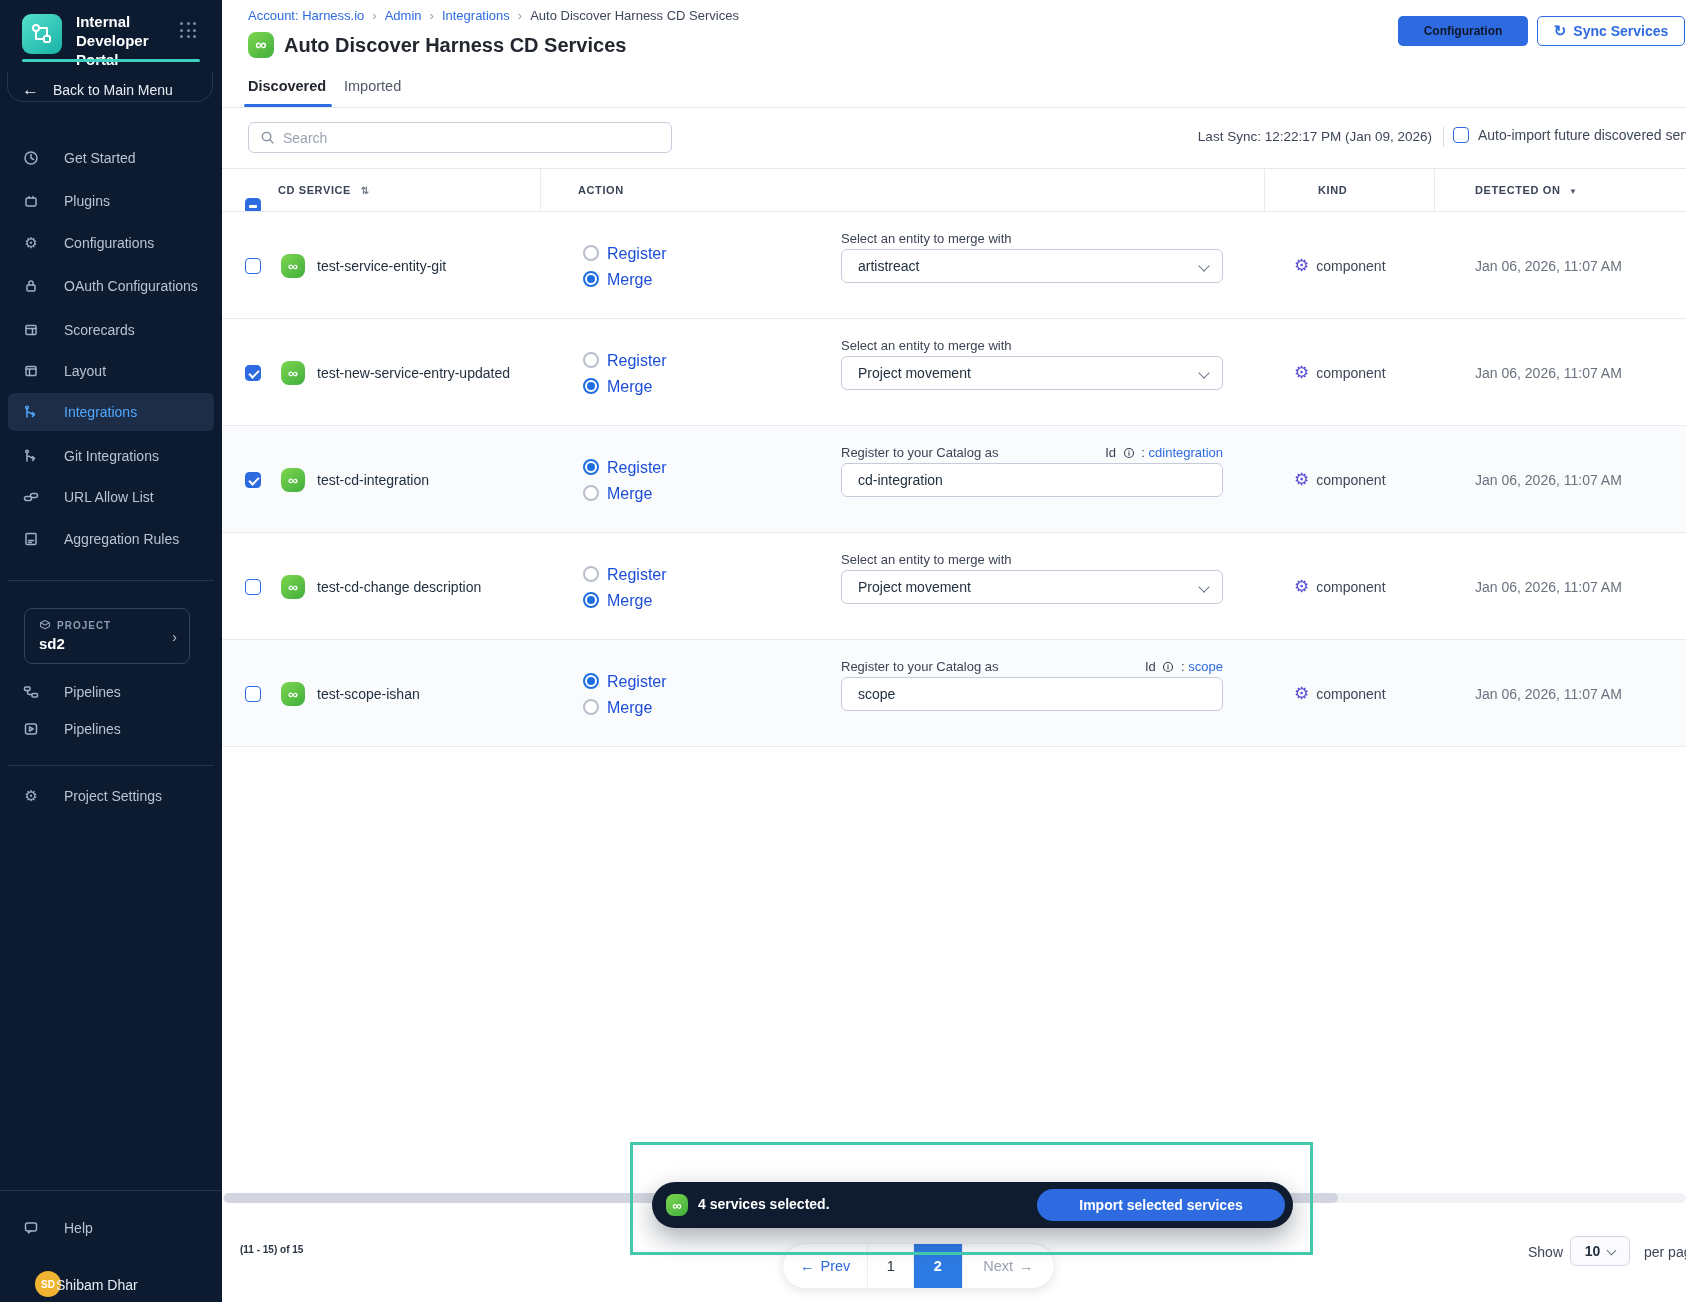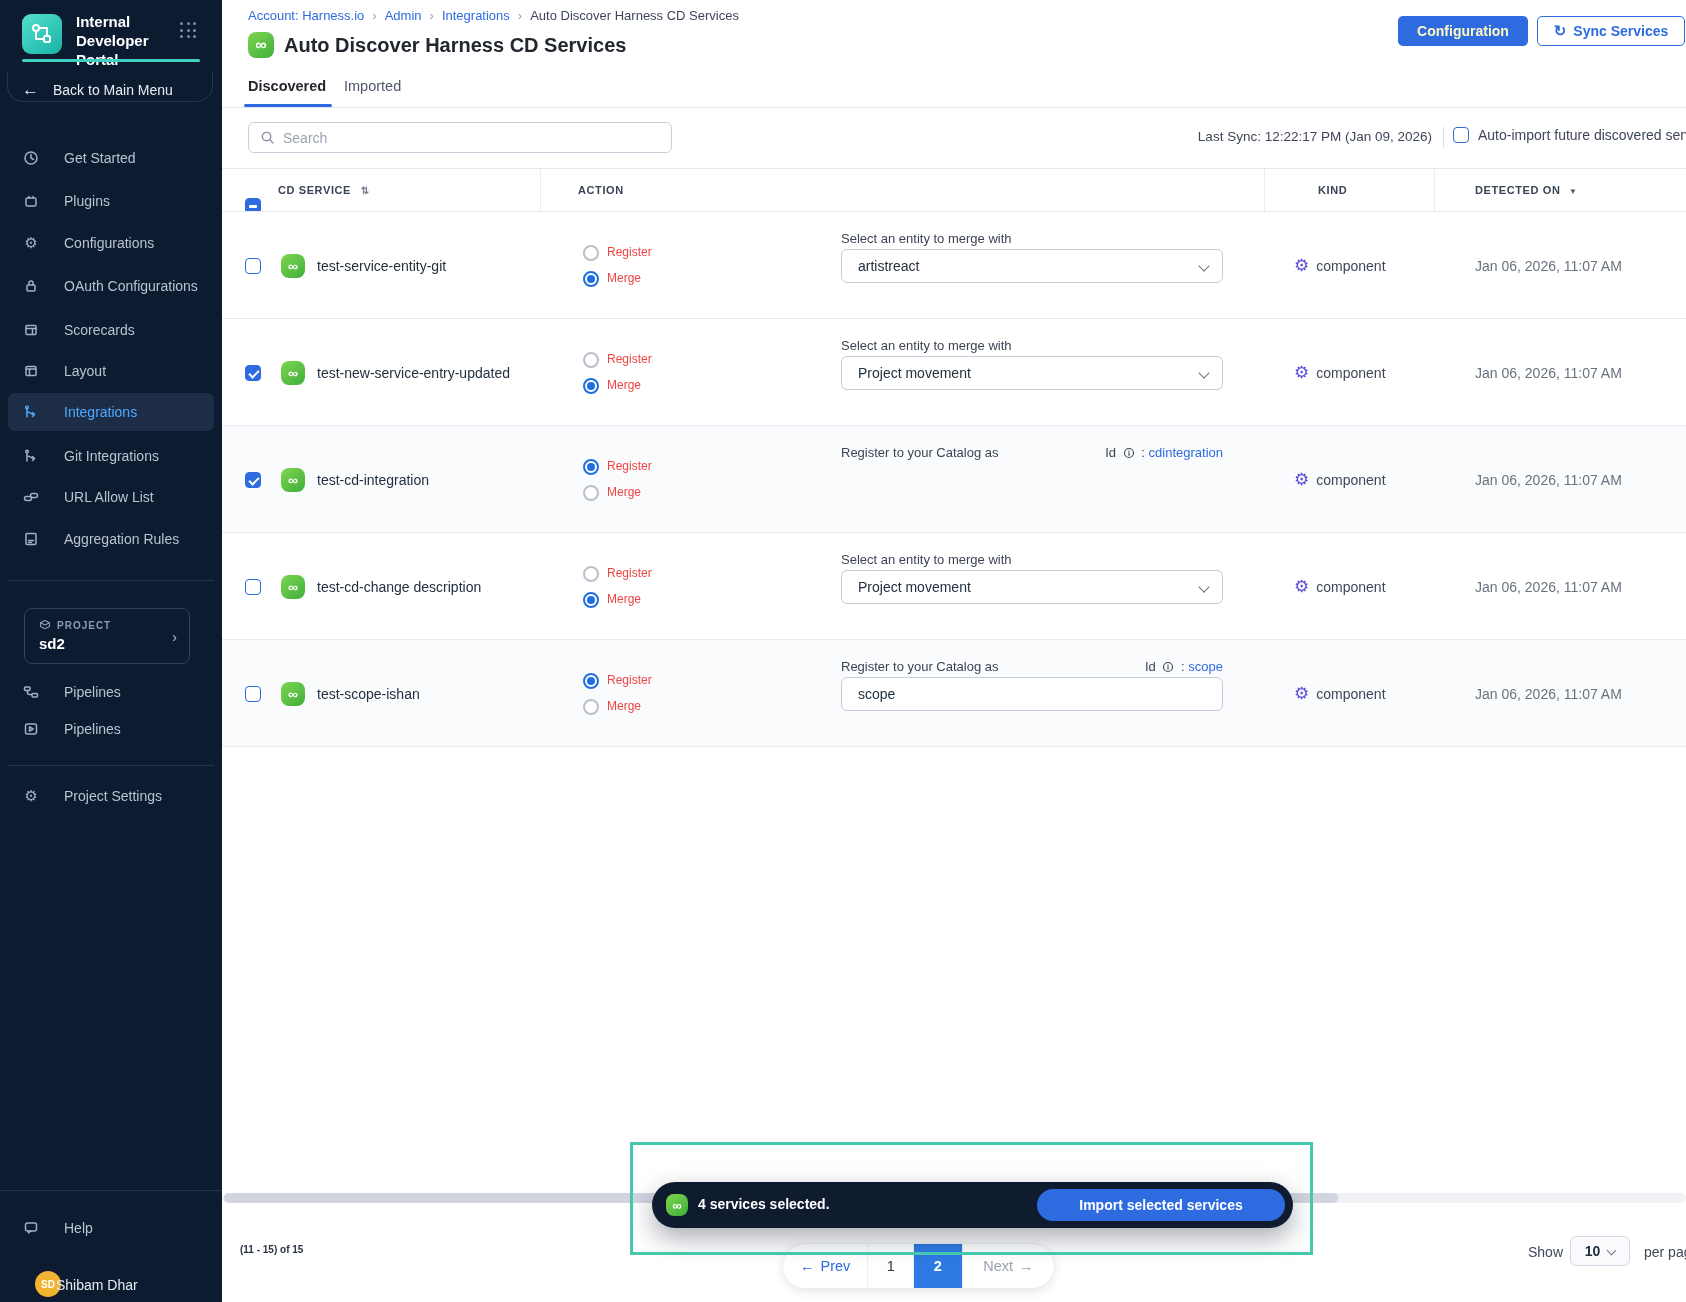--- a/index.html
+++ b/index.html
@@ -35,21 +35,21 @@
             color:#fff; font-size:10px; font-weight:700; display:flex; align-items:center; justify-content:center;margin-left:15px; }
   .user-name { position:absolute; left:56px; top:1277px; font-size:14px; color:#e7ecf2; }
 
   
   .breadcrumb { position:absolute; left:248px; top:8px; font-size:13px; color:#98a1b0; display:flex; gap:8px; align-items:center; white-space:nowrap; }
   .breadcrumb .lnk { color:#2e6be0; cursor:pointer; }
   .breadcrumb .cur { color:#3e4758; }
   .svc-icon { border-radius:8px; background:linear-gradient(140deg,#7ed64f,#3fae3c); color:#fff; font-weight:700;
               display:flex; align-items:center; justify-content:center; }
   .page-title { position:absolute; left:284px; top:34px; font-size:20px; font-weight:700; color:#22272f; }
-  .btn-primary { position:absolute; background:#2e6be0; color:#fef9c3; font-weight:700; font-size:14px; border:none;
+  .btn-primary { position:absolute; background:#2e6be0; color:#0f172a; font-weight:700; font-size:12px; border:none;
                  border-radius:5px; cursor:pointer; font-family:inherit; }
   .btn-outline { position:absolute; background:#fff; color:#2e6be0; font-weight:700; font-size:14px;
                  border:1.5px solid #2e6be0; border-radius:5px; cursor:pointer; font-family:inherit;
                  display:flex; align-items:center; gap:7px; justify-content:center; }
   .tab { position:absolute; top:78px; font-size:14.5px; cursor:pointer; }
   .tab.active { font-weight:700; color:#22272f; }
   .tab.idle { color:#4e5869; }
   .tab-underline { position:absolute; left:244px; top:104px; width:88px; height:3px; background:#2e6be0; border-radius:2px; }
   .hairline { position:absolute; left:222px; width:1464px; height:1px; background:#e6e8ee; }
 
@@ -70,21 +70,21 @@
   
   .th { position:absolute; font-size:11px; font-weight:700; letter-spacing:.6px; color:#394457; cursor:pointer; }
   .col-div { position:absolute; width:1px; background:#e9ebf0; top:168px; height:578px; }
   .trow { position:absolute; left:222px; width:1464px; height:107px; border-top:1px solid #e9ebf0; background:#fff; }
   .trow.tint { background:#fafbfd; }
   .trow-last-border { position:absolute; left:222px; top:746px; width:1464px; height:1px; background:#e9ebf0; }
   .svc-name { position:absolute; left:95px; top:46px; font-size:14px; color:#22303f; }
   .radio { position:absolute; left:361px; width:16px; height:16px; border-radius:50%; border:2px solid #b9c0cc; background:#fff; cursor:pointer; }
   .radio.sel { border-color:#1f6fe0; }
   .radio.sel::after { content:""; position:absolute; left:2px; top:2px; width:8px; height:8px; border-radius:50%; background:#1f6fe0; }
-  .radio-label { position:absolute; left:385px; font-size:12px; color:#ef4444; }
+  .radio-label { position:absolute; left:385px; font-size:16px; color:#1d4ed8; }
   .field-label { position:absolute; left:619px; top:19px; font-size:13px; color:#3c4454; }
   .selectbox { position:absolute; left:619px; top:37px; width:382px; height:34px; border:1px solid #c6cbd9; border-radius:6px;
                background:#fff; font-size:14px; color:#22303f; display:flex; align-items:center; padding-left:16px; cursor:pointer; }
   .chev { position:absolute; right:14px; top:12px; width:8px; height:8px; border-right:1.5px solid #6b7685;
           border-bottom:1.5px solid #6b7685; transform:rotate(45deg); }
   .chev-sm { display:inline-block; width:7px; height:7px; border-right:1.5px solid #6b7685; border-bottom:1.5px solid #6b7685;
              transform:rotate(45deg); margin-left:8px; margin-bottom:2px; }
   .textinput { position:absolute; left:619px; top:37px; width:382px; height:34px; border:1px solid #c6cbd9; border-radius:6px;
                background:#fff; font-size:14px; color:#22303f; padding-left:16px; font-family:inherit; outline:none; }
   .id-line { position:absolute; top:19px; left:619px; width:382px; font-size:13px; color:#3c4454; text-align:right; white-space:nowrap; }
@@ -406,20 +406,21 @@
     <div class="field-label">Register to your Catalog as</div>
     <div class="id-line">
       <span>Id</span>
       <svg class="stroke" width="12" height="12" viewBox="0 0 16 16" style="color:#3c4454; vertical-align:-2px; margin:0 3px;">
           <circle cx="8" cy="8" r="6"></circle>
           <path d="M8 7.5V11M8 5.2v.3"></path>
         </svg>
       <span>: </span>
       <span class="idlink">cdintegration</span>
     </div>
+    <input class="textinput" value="cd-integration" style="">
     <div class="kind-cell">
       <span class="gear">⚙</span>
       <span>component</span>
     </div>
     <div class="date-cell">Jan 06, 2026, 11:07 AM</div>
   </div>
 
   <div class="trow" style="top:532px">
     <div class="cb row-cb"></div>
     <div class="svc-icon row-icon">∞</div>

